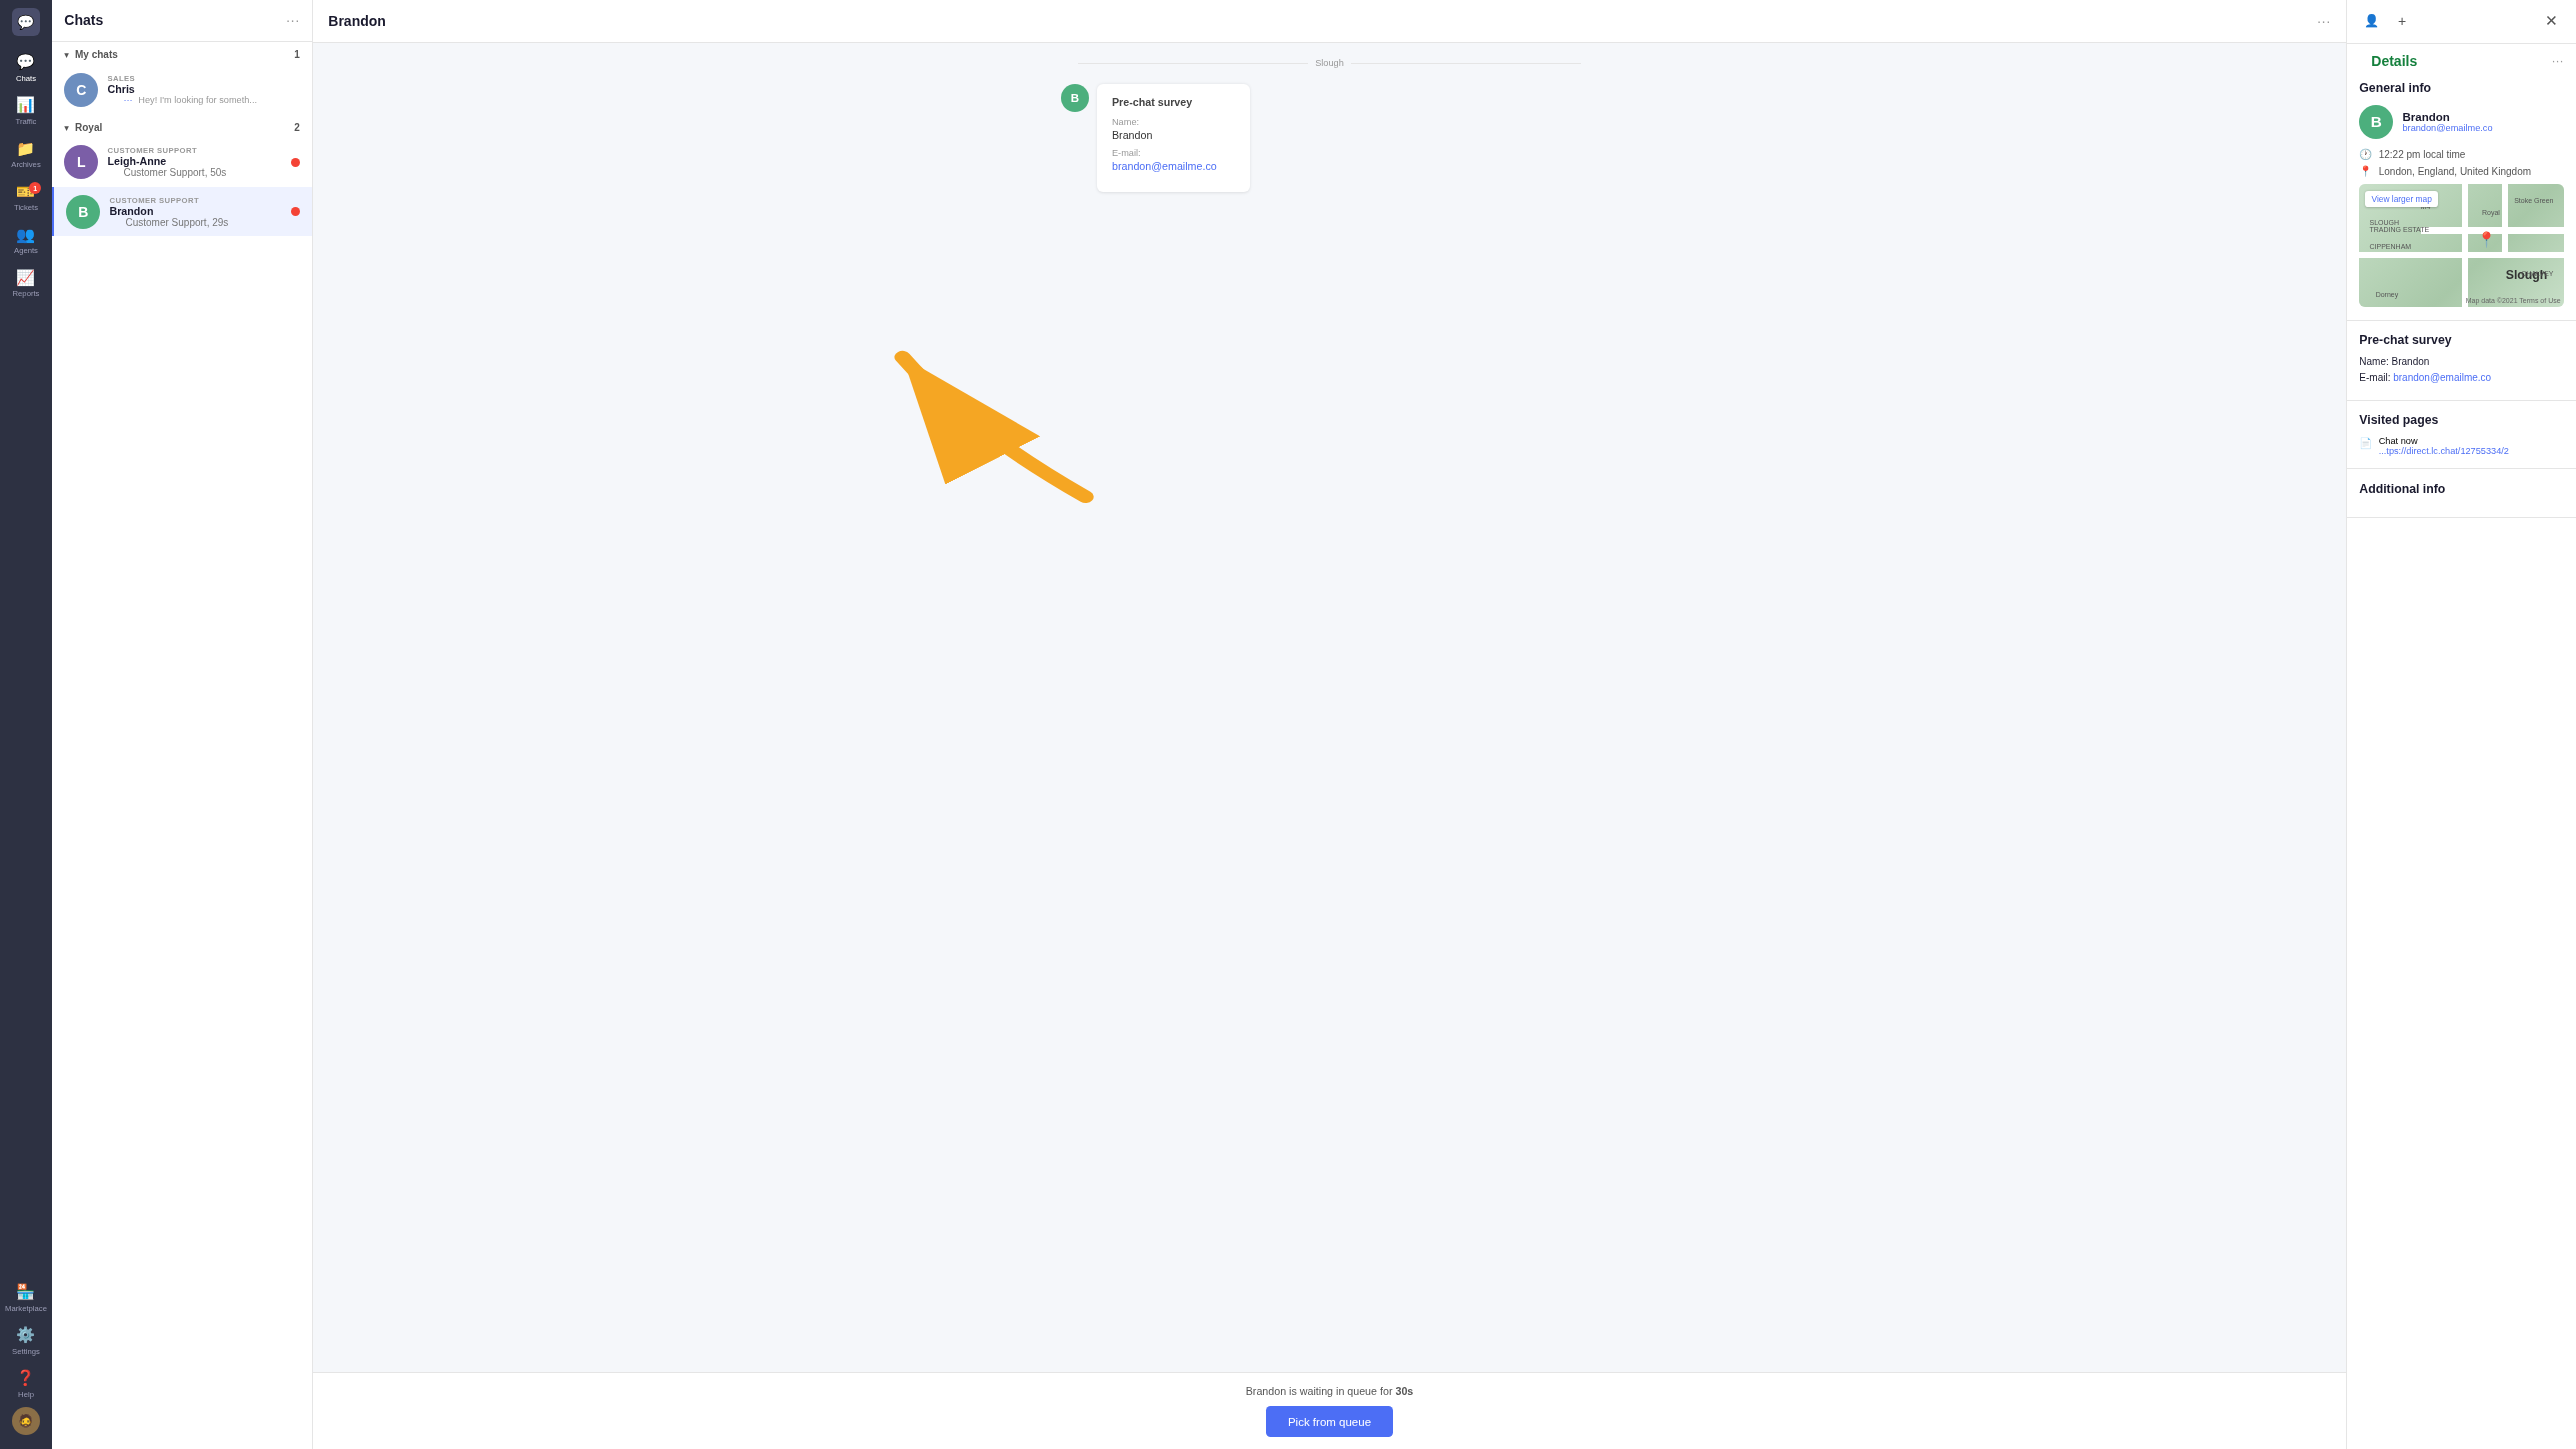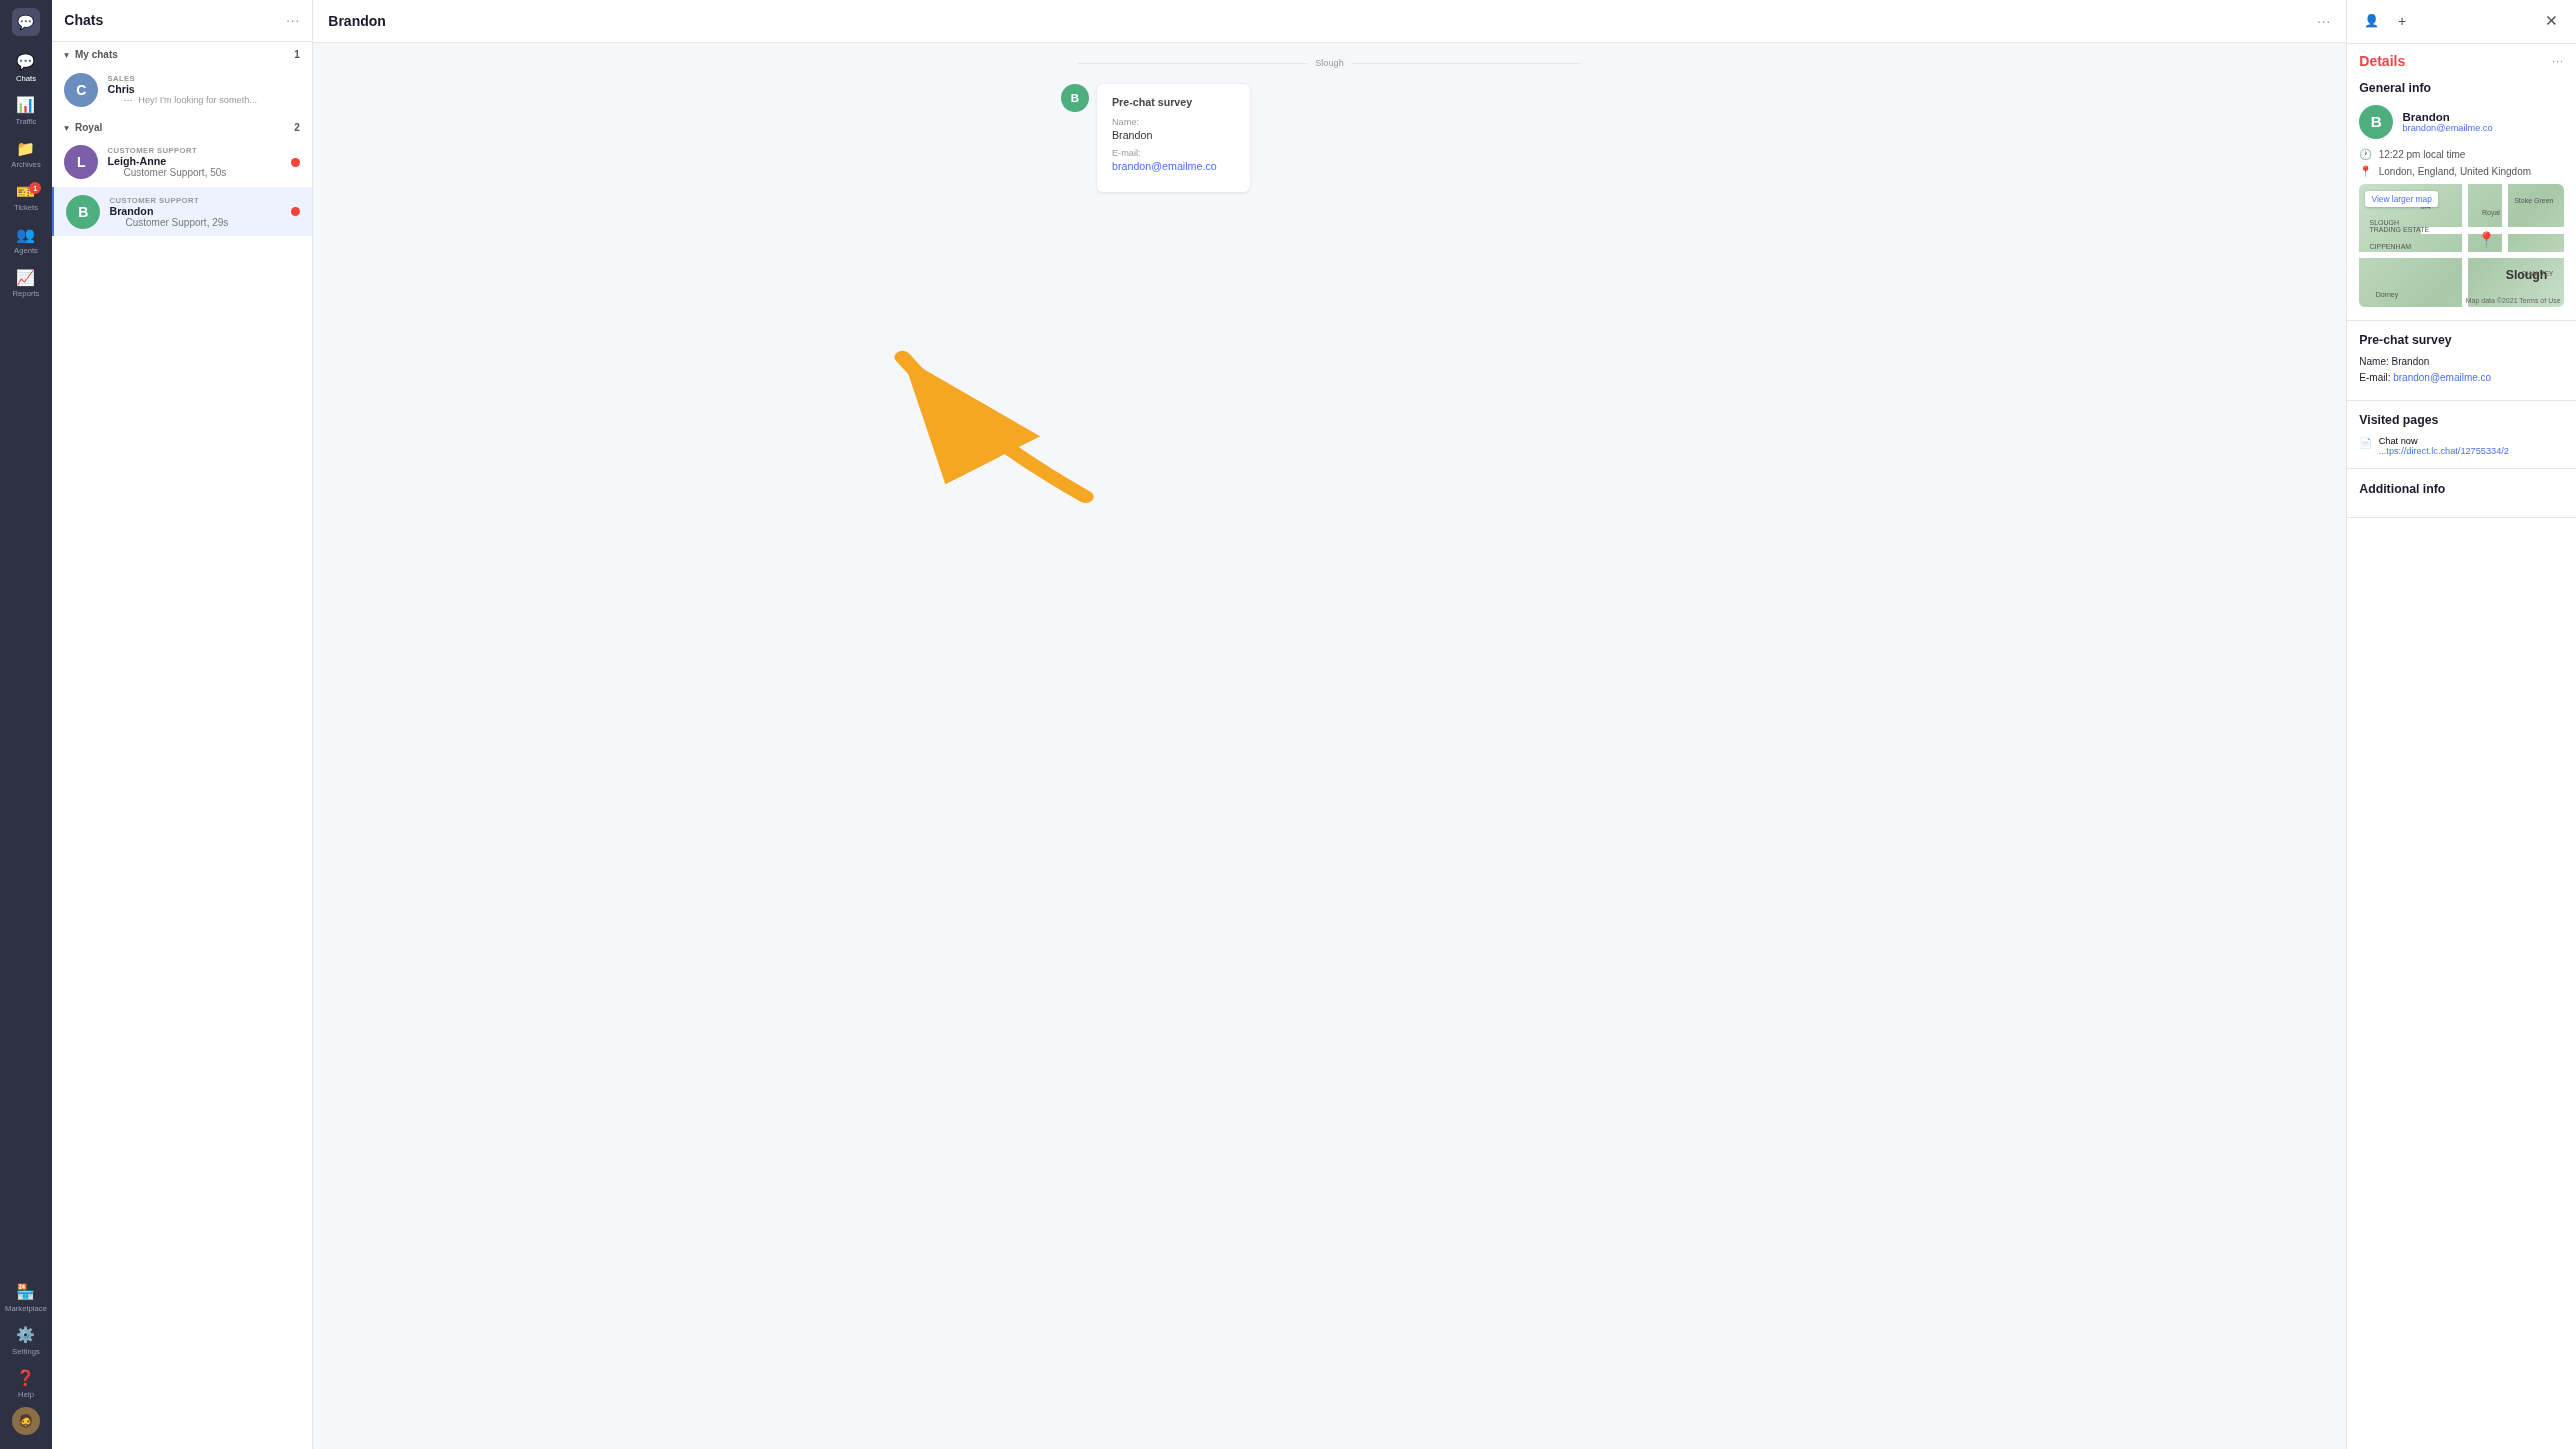--- a/index.html
+++ b/index.html
@@ -464,39 +464,46 @@
 
   <svg class="annotation-overlay" viewBox="0 0 1000 700" preserveAspectRatio="none" style="position:absolute;top:0;left:0;width:100%;height:75%;pointer-events:none;z-index:10;">
     <defs>
       <marker id="arrowhead" markerWidth="10" markerHeight="7" refX="10" refY="3.5" orient="auto">
         <polygon points="0 0, 10 3.5, 0 7" fill="#f5a623"></polygon>
       </marker>
     </defs>
     <path d="M 380 320 C 340 290, 310 260, 290 230" stroke="#f5a623" stroke-width="8" fill="none" marker-end="url(#arrowhead)" stroke-linecap="round"></path>
   </svg>
 
+  <div class="chat-footer">
+    <div class="waiting-text">
+      <span>Brandon is waiting in queue for</span>
+      <strong>30s</strong>
+    </div>
+    <button class="pick-btn">Pick from queue</button>
+  </div>
 </div>
 
 <div class="right-panel">
   <div class="right-panel-header">
     <div class="right-panel-actions">
       <button class="rp-action-btn">
         <span>👤</span>
       </button>
       <button class="rp-action-btn rp-add-person">
         <span>+</span>
       </button>
     </div>
     <button class="rp-action-btn rp-close-btn">
       <span>✕</span>
     </button>
   </div>
 
   <div style="display:flex;align-items:center;justify-content:space-between;padding:9.2px 12.3px 0;">
-    <span style="font-size:14px;font-weight:700;color:#ef4444;">Details</span>
+    <span style="font-size:14px;font-weight:700;color:#15803d;margin-left:12px;">Details</span>
     <span style="color:#999;cursor:pointer;font-size:12.3px;">···</span>
   </div>
 
   <div class="rp-section">
     <div class="rp-section-title">General info</div>
     <div class="general-info-user">
       <div class="gi-avatar">B</div>
       <div>
         <div class="gi-name">Brandon</div>
         <div class="gi-email">brandon@emailme.co</div>

